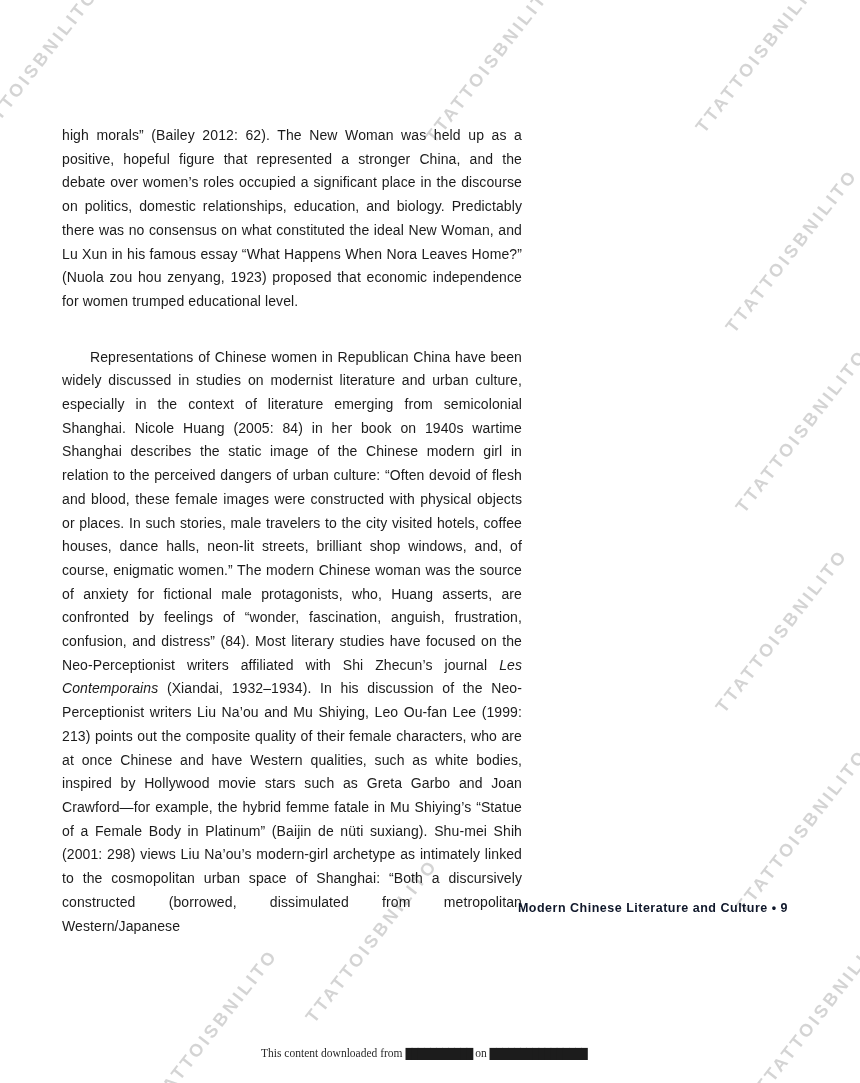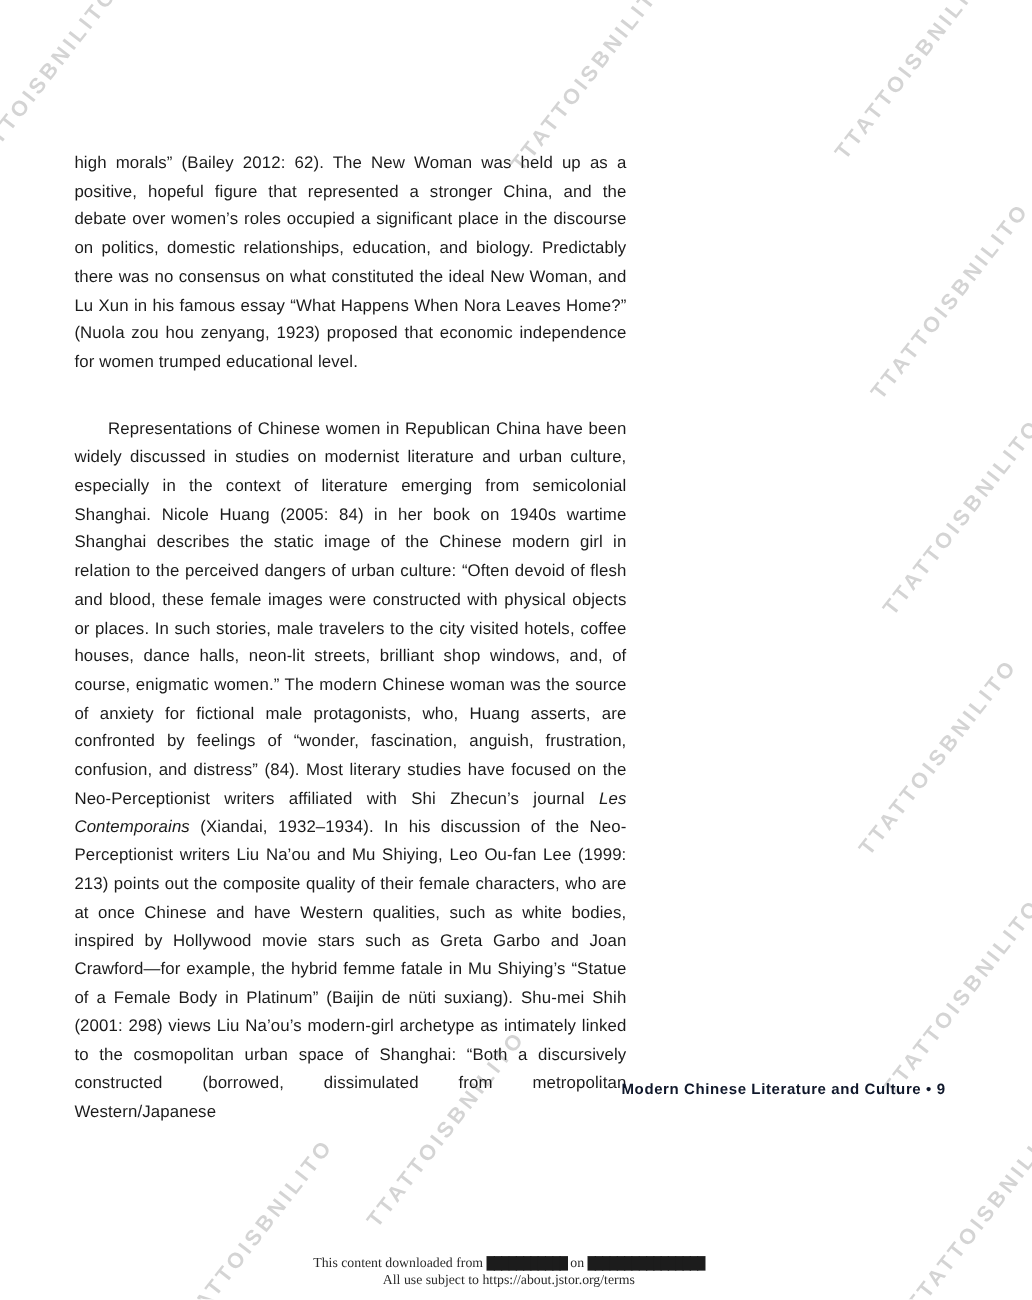--- a/index.html
+++ b/index.html
@@ -105,16 +105,15 @@
 
   <div class="running-footer">Modern Chinese Literature and Culture • 9</div>
 
   <div class="jstor-footer">
     <div class="jstor-line1">
       <span>This content downloaded from</span>
       <span class="redact">███████████</span>
       <span>on</span>
       <span class="redact">████████████████</span>
     </div>
-    <div class="jstor-line2">All use subject to https://about.jstor.org/terms</div>
   </div>
 
 </div>
 
 </body></html>

